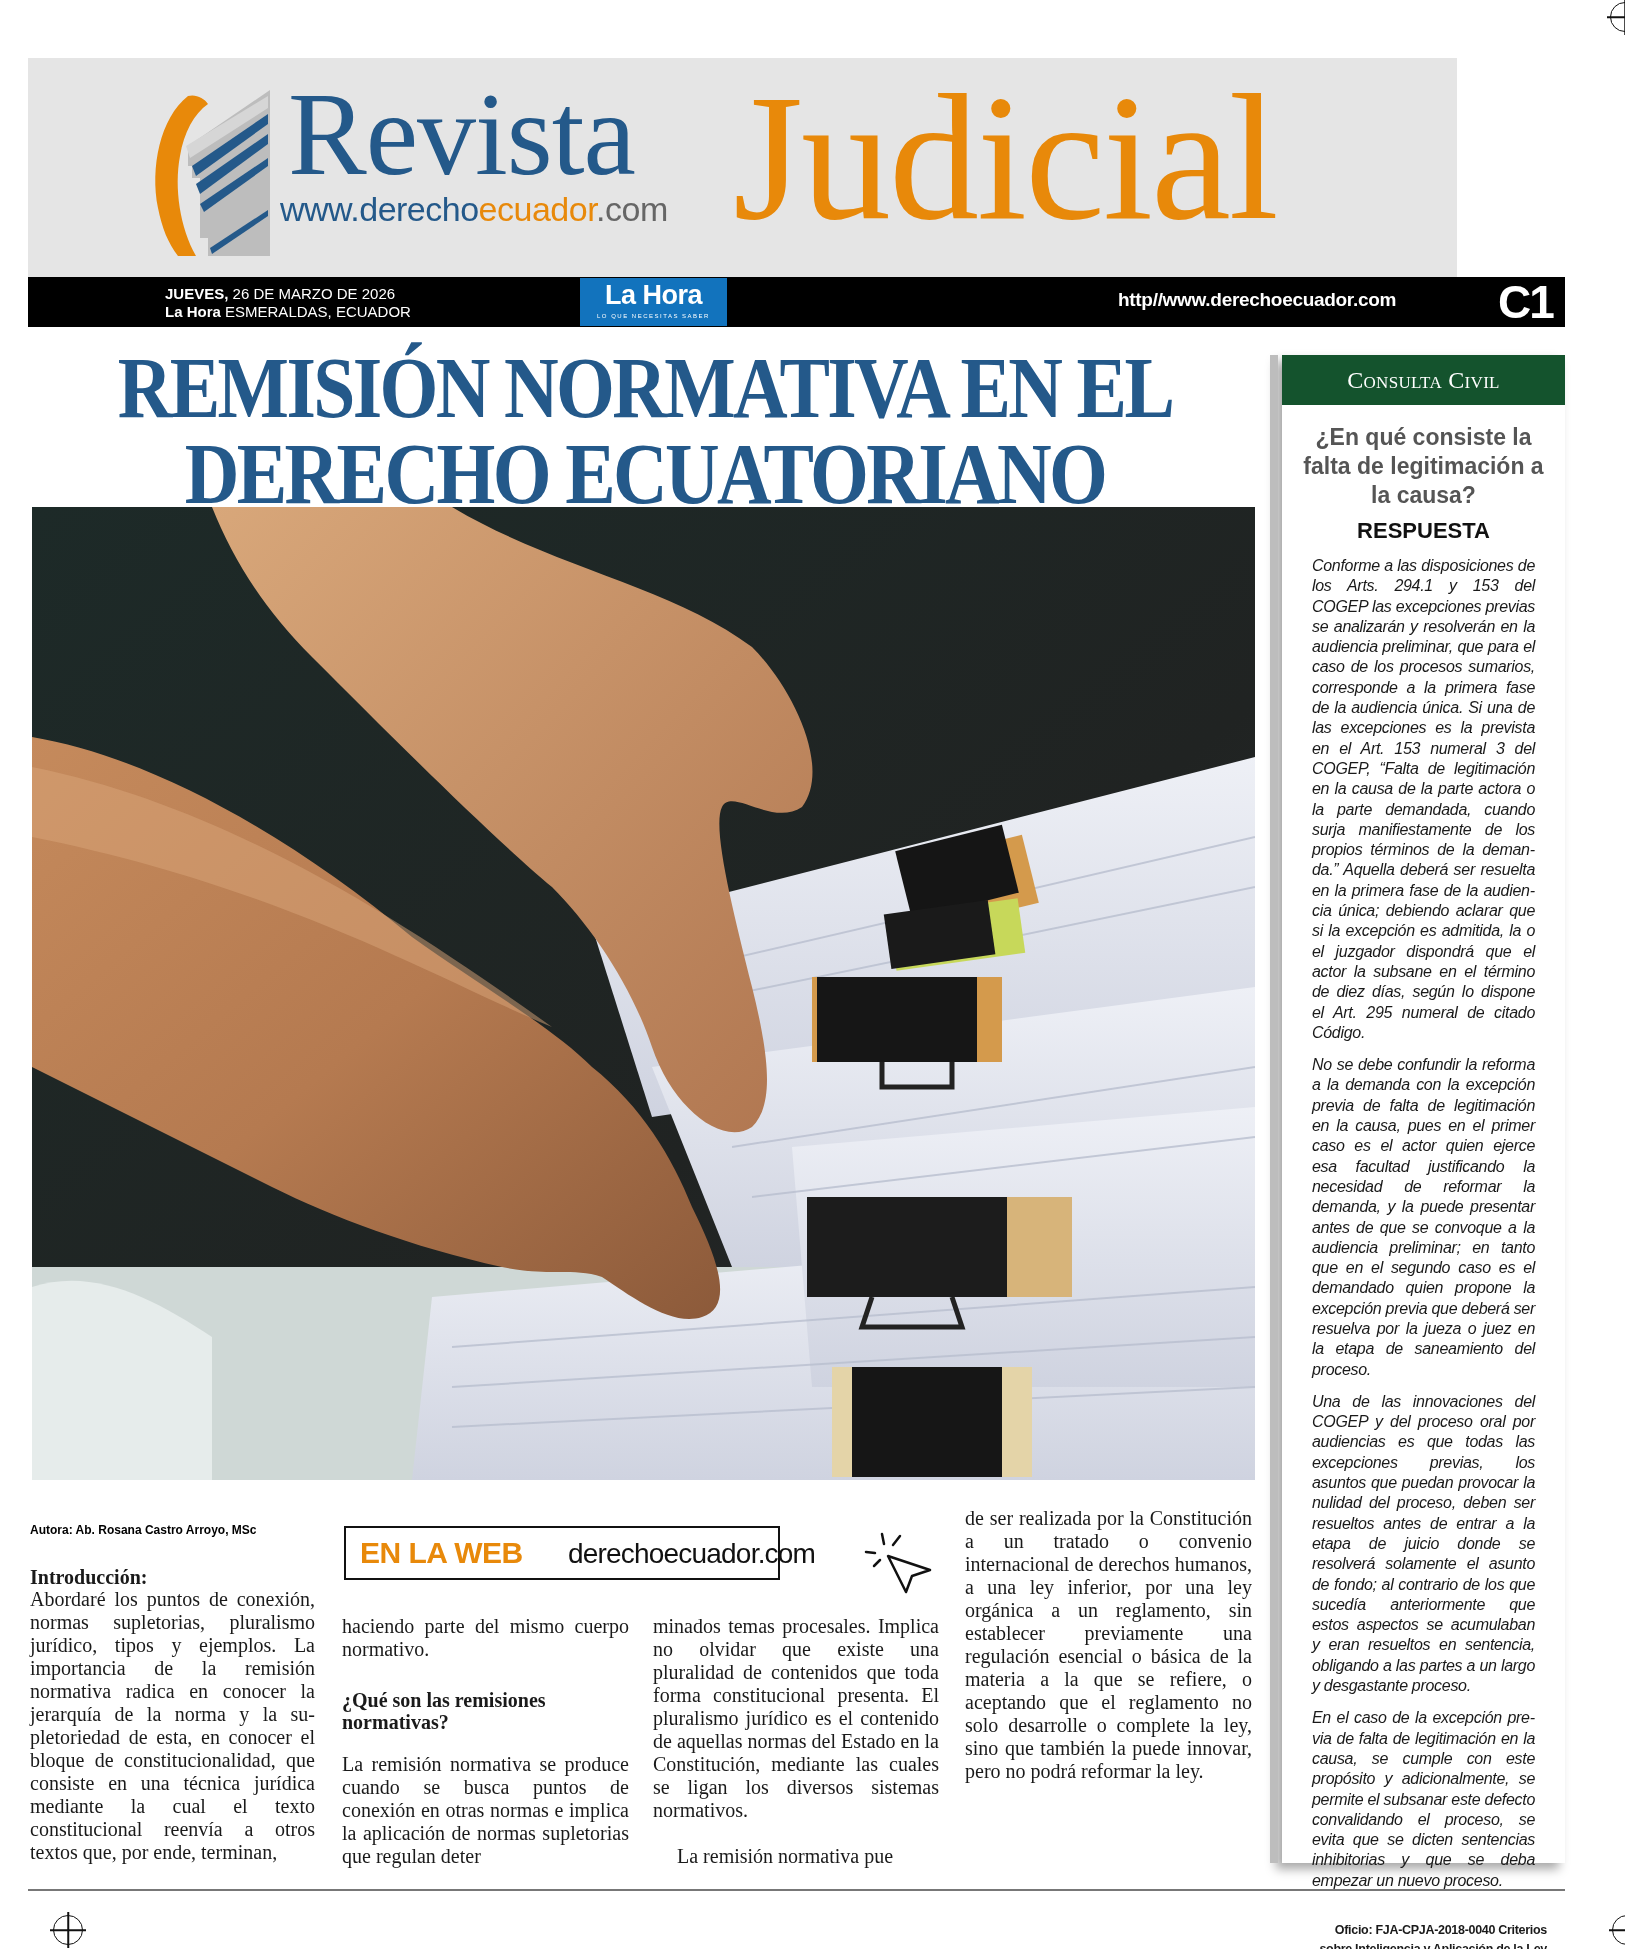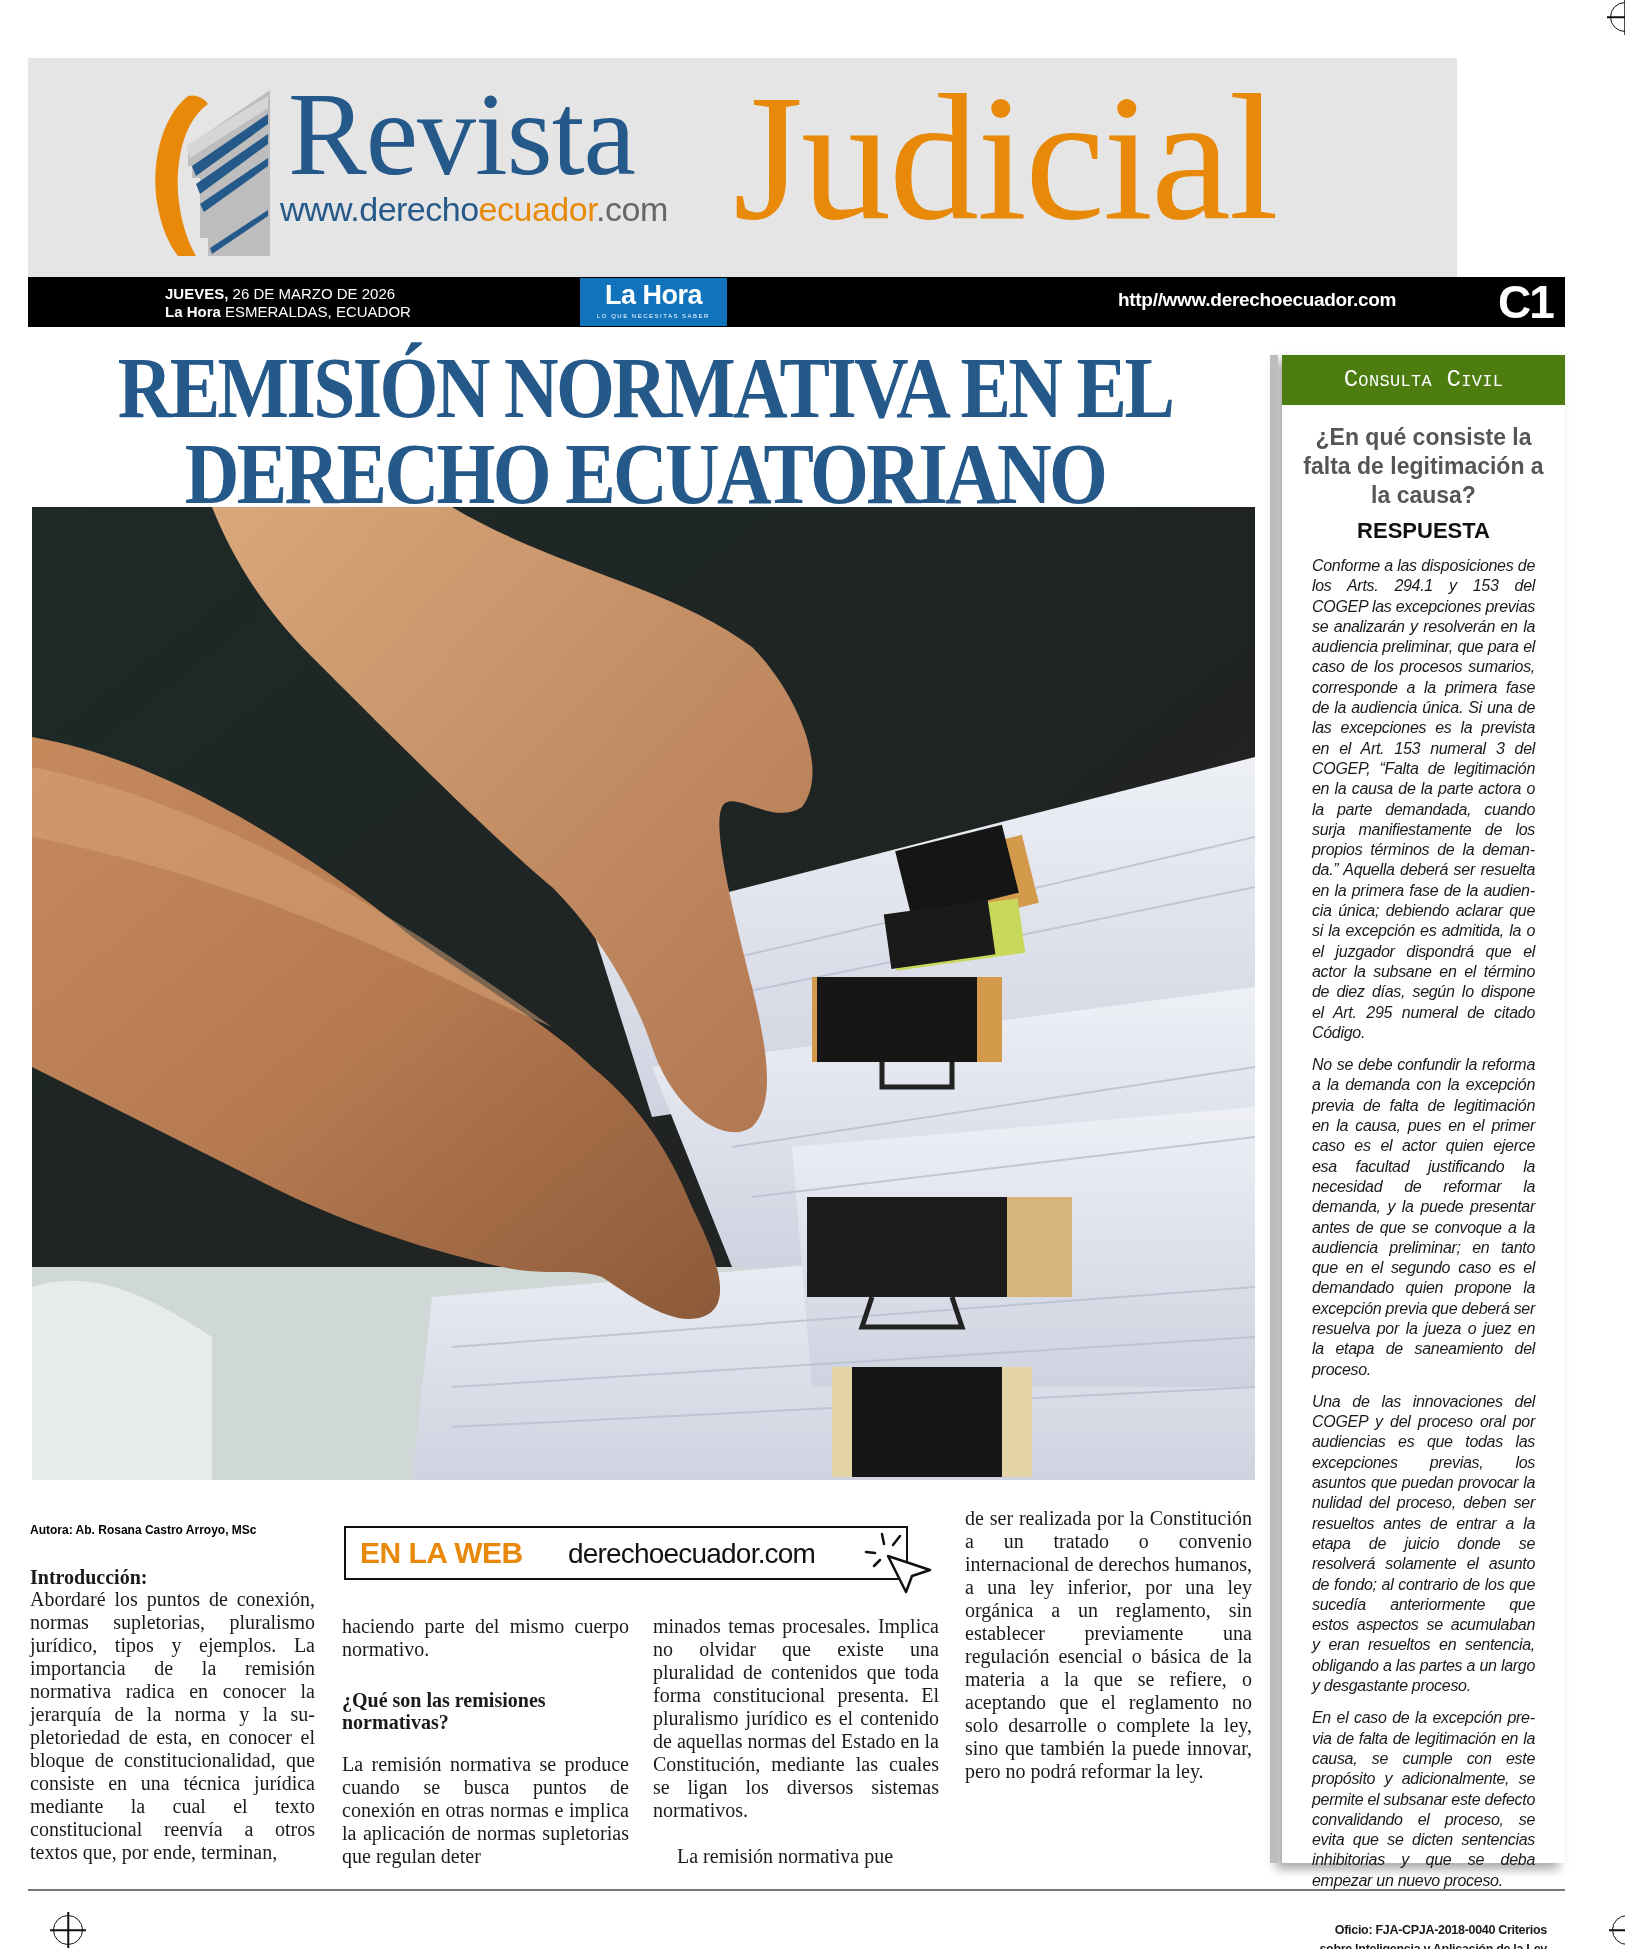--- a/index.html
+++ b/index.html
@@ -33,39 +33,39 @@
 
   
   .headline { position: absolute; left: 30px; top: 345px; width: 1230px; text-align: center; font-family: "Liberation Serif", serif; color: #24598a; font-size: 86px; line-height: 86px; letter-spacing: -3px; transform: scaleX(0.88); transform-origin: 50% 0; }
   .headline span { display: block; }
 
   
   .photo { position: absolute; left: 32px; top: 507px; width: 1223px; height: 973px; overflow: hidden; background: #1e2523; }
 
   
   .author { position: absolute; left: 30px; top: 1523px; font-family: "Liberation Sans", sans-serif; font-weight: bold; font-size: 12px; color: #000000; }
-  .webbox { position: absolute; left: 344px; top: 1526px; width: 564px; height: 54px; border: 2.5px solid #111; background: #fff; }
+  .webbox { position: absolute; left: 344px; top: 1526px; width: 436px; height: 54px; border: 2.5px solid #111; background: #fff; }
   .web-label { position: absolute; left: 14px; top: 8px; font-family: "Liberation Sans", sans-serif; font-weight: bold; font-size: 30px; color: #e8890a; letter-spacing: -0.5px; }
   .web-url { position: absolute; left: 222px; top: 10px; font-family: "Liberation Sans", sans-serif; font-size: 28px; color: #111; letter-spacing: -0.8px; }
   .cursor-icon { position: absolute; left: 860px; top: 1526px; width: 80px; height: 80px; }
 
   
   .col { position: absolute; font-family: "Liberation Serif", serif; font-size: 20px; line-height: 23px; color: #1a1a1a; text-align: justify; hyphens: manual; }
   .col p { margin: 0; }
   .col h3 { font-size: 20px; line-height: 22px; font-weight: bold; text-align: left; }
   .col .indent { text-indent: 24px; }
   .col1 { left: 30px; top: 1566px; width: 285px; }
   .col2 { left: 342px; top: 1615px; width: 287px; }
   .col3 { left: 653px; top: 1615px; width: 286px; }
   .col4 { left: 965px; top: 1507px; width: 287px; }
 
   
   .sidebar { position: absolute; left: 1282px; top: 355px; width: 283px; height: 1508px; background: #fff; box-shadow: -6px 6px 10px rgba(0,0,0,0.35); }
   .sidebar::before { content: ""; position: absolute; left: -12px; top: 0; bottom: 0; width: 8px; background: #bdbdbd; }
-  .sb-header { height: 50px; background: #4d7c0f; color: #fff; text-align: center; font-family: Liberation Mono, monospace; font-size: 24px; line-height: 50px; font-variant: small-caps; letter-spacing: 0.3px; }
+  .sb-header { height: 50px; background: #14532d; color: #fff; text-align: center; font-family: Liberation Serif, serif; font-size: 24px; line-height: 50px; font-variant: small-caps; letter-spacing: 0.3px; }
   .sb-question { margin-top: 18px; text-align: center; font-family: "Liberation Sans", sans-serif; font-weight: bold; font-size: 23px; line-height: 29px; color: #555; padding: 0 12px; }
   .sb-answer-title { margin-top: 8px; text-align: center; font-family: "Liberation Sans", sans-serif; font-weight: bold; font-size: 22px; line-height: 26px; color: #111; }
   .sb-body { margin: 0 18px 0 18px; font-family: "Liberation Sans", sans-serif; font-size: 16px; line-height: 20.3px; color: #1a1a1a; text-align: justify; letter-spacing: -0.3px; }
   .sb-body p { margin: 12px; font-style: italic; }
   .sb-source { margin: 30px 18px 0 10px; text-align: right; font-family: "Liberation Sans", sans-serif; font-weight: bold; font-size: 12.5px; line-height: 19px; color: #1a1a1a; letter-spacing: -0.3px; }
 
   .footer-rule { position: absolute; left: 28px; top: 1889px; width: 1537px; height: 2px; background: #777; }
 </style>
 </head>
 <body>

